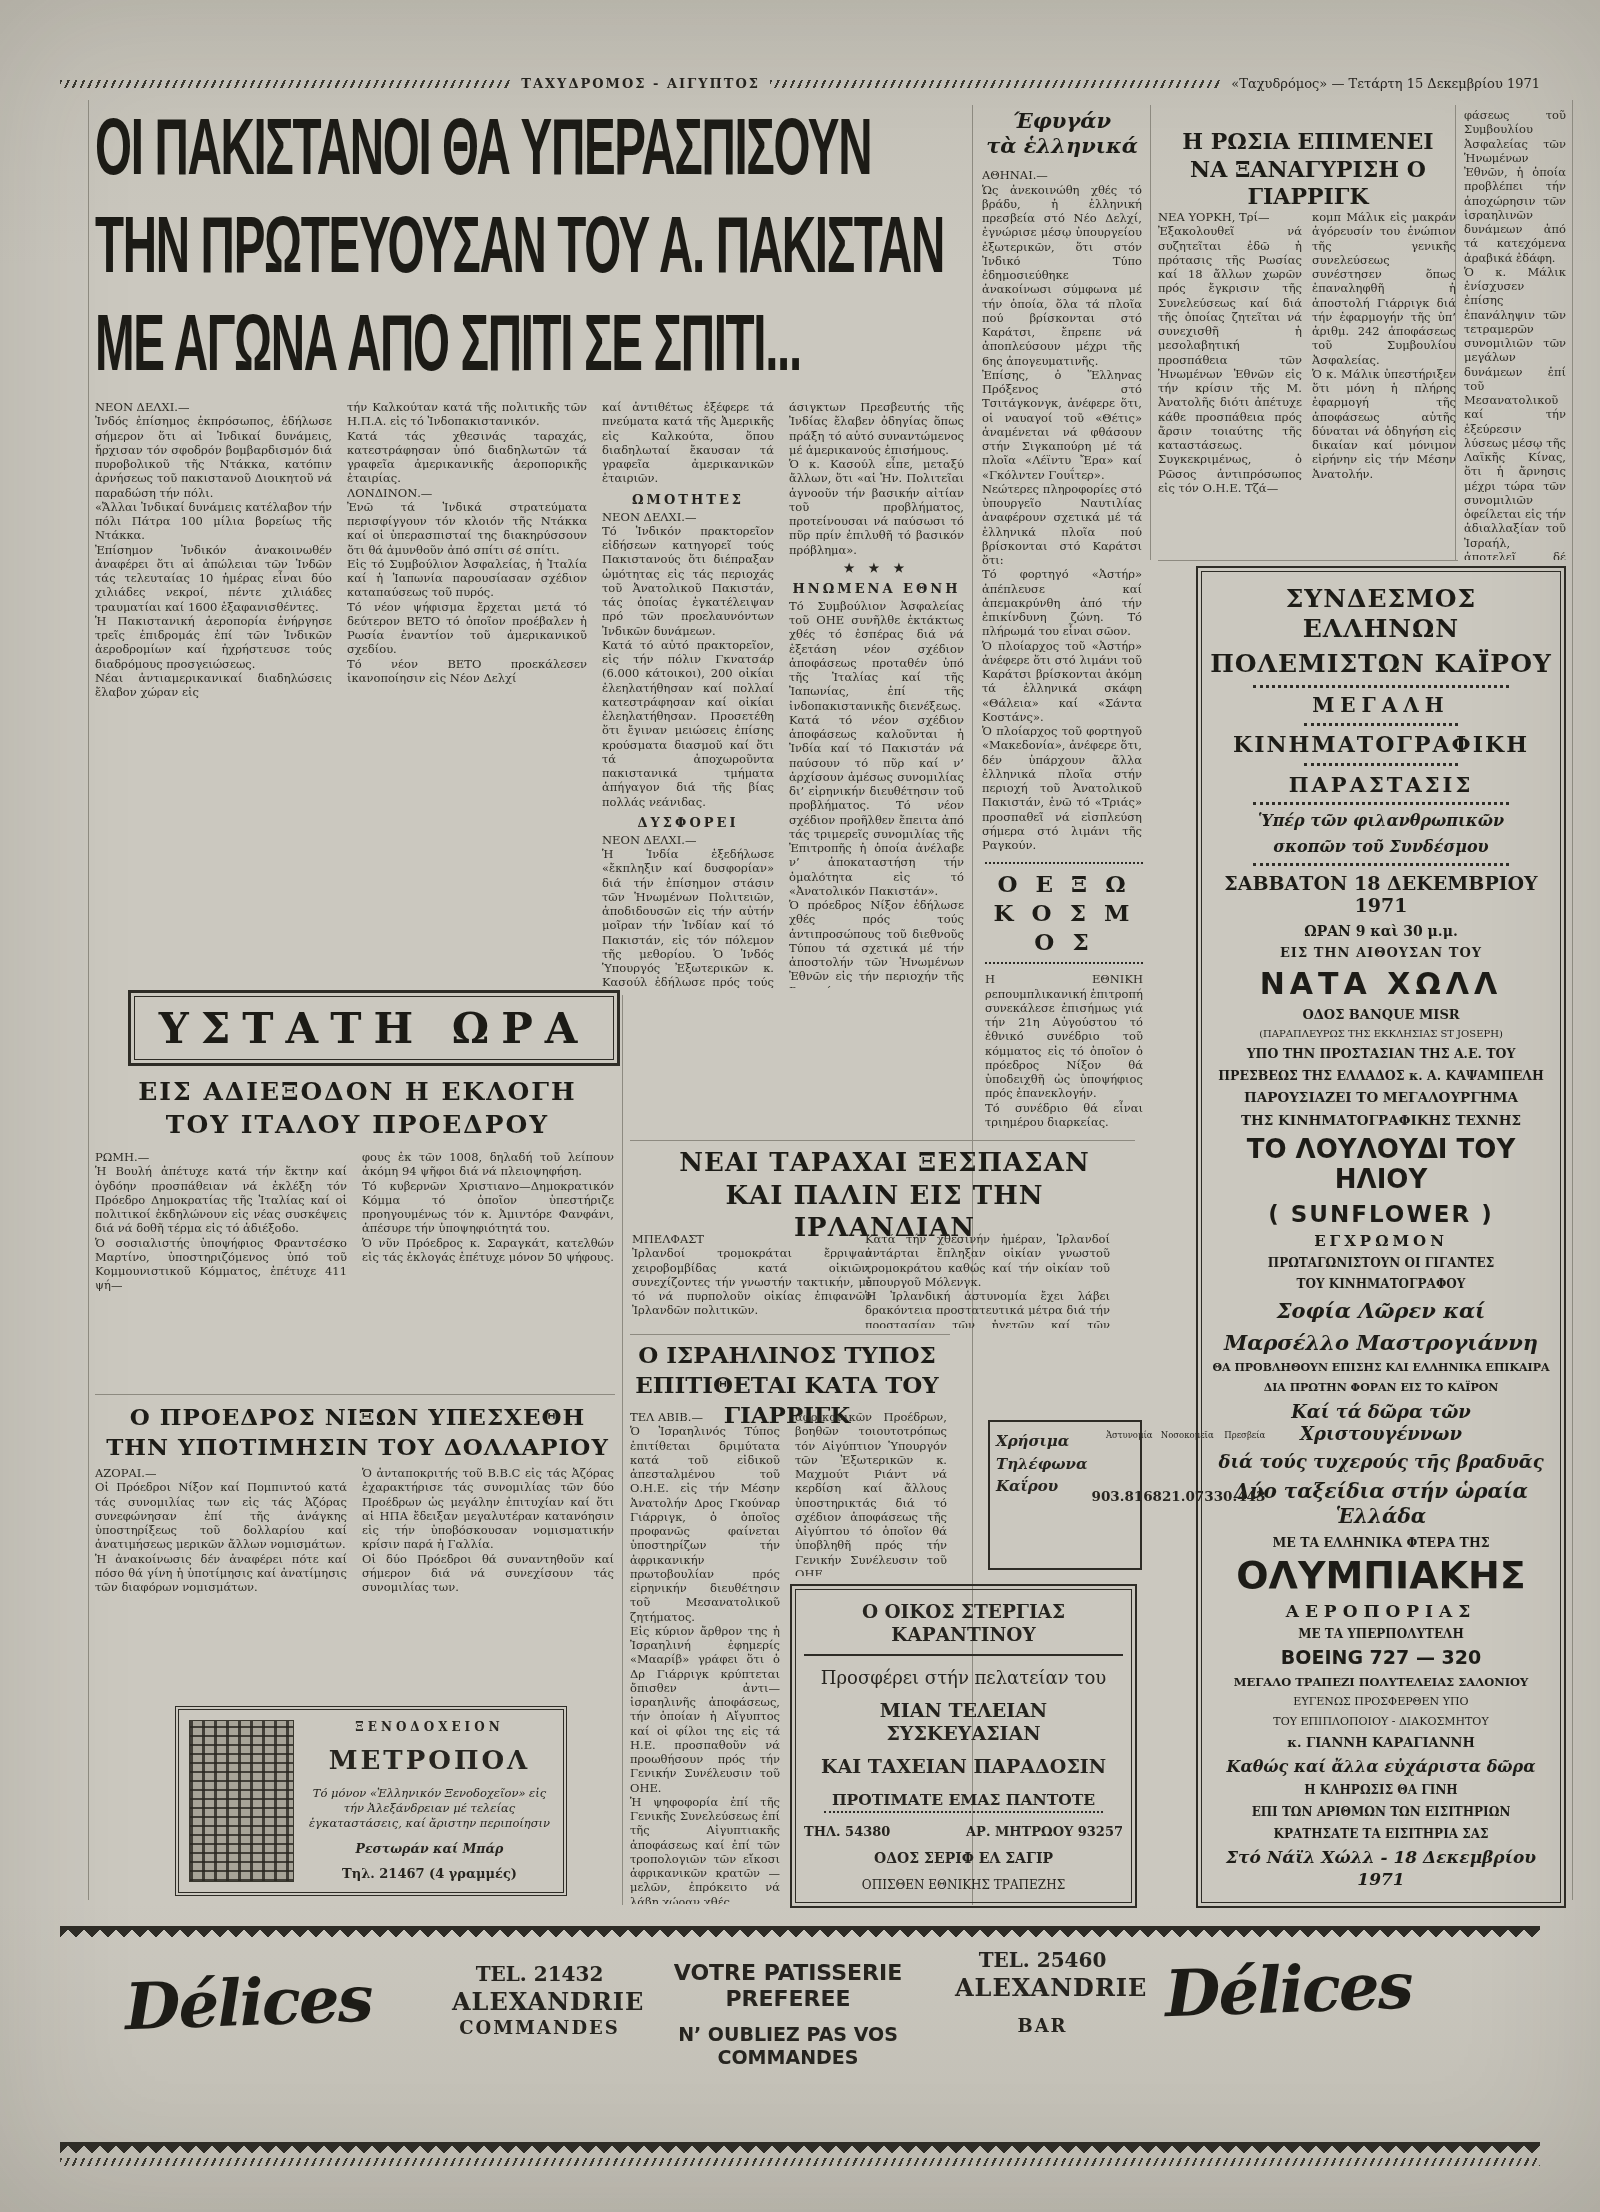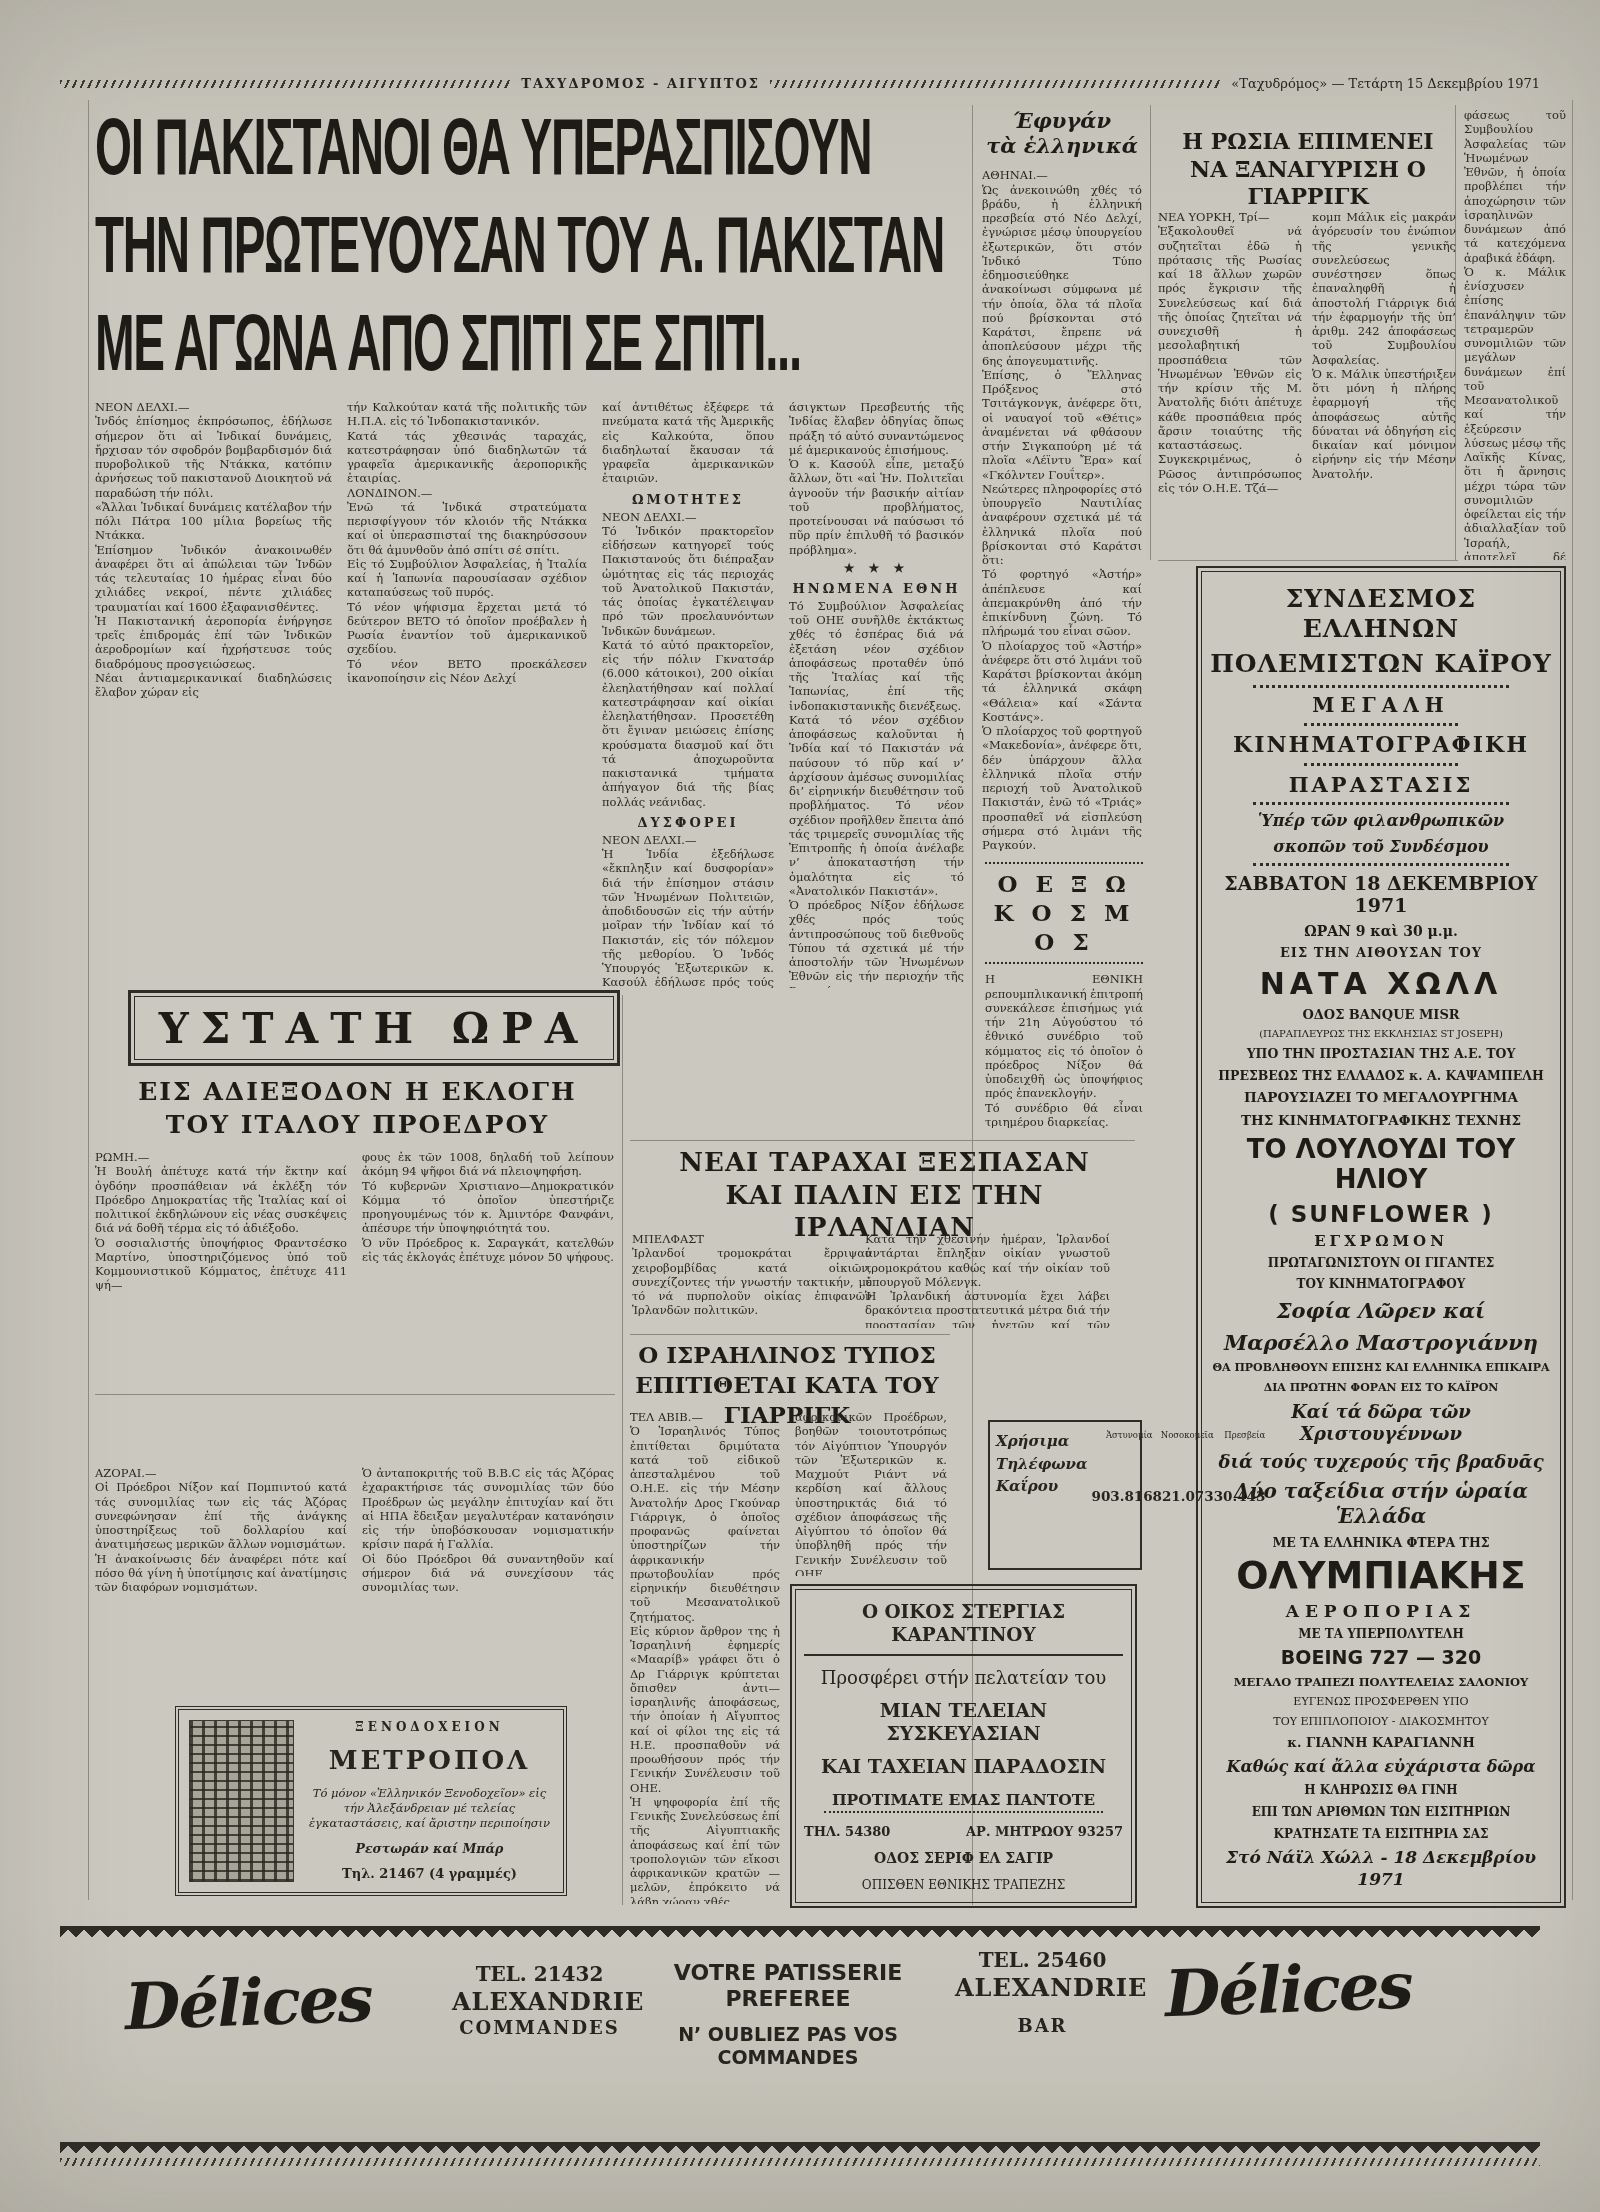--- a/index.html
+++ b/index.html
@@ -235,20 +235,22 @@
     <div class="sec-title" style="font-size:25px;line-height:1.3;letter-spacing:2px">ΤΟΥ ΙΤΑΛΟΥ ΠΡΟΕΔΡΟΥ</div>
   </section>
   <div class="abs body-text" style="left:95px;top:1150px;width:252px;height:242px">ΡΩΜΗ.—
 Ἡ Βουλή ἀπέτυχε κατά τήν ἕκτην καί ὀγδόην προσπάθειαν νά ἐκλέξη τόν Πρόεδρο Δημοκρατίας τῆς Ἰταλίας καί οἱ πολιτικοί ἐκδηλώνουν εἰς νέας συσκέψεις διά νά δοθῆ τέρμα εἰς τό ἀδιέξοδο.
 Ὁ σοσιαλιστής ὑποψήφιος Φραντσέσκο Μαρτίνο, ὑποστηριζόμενος ὑπό τοῦ Κομμουνιστικοῦ Κόμματος, ἐπέτυχε 411 ψή—</div>
   <div class="abs body-text" style="left:362px;top:1150px;width:252px;height:242px">φους ἐκ τῶν 1008, δηλαδή τοῦ λείπουν ἀκόμη 94 ψῆφοι διά νά πλειοψηφήση.
 Τό κυβερνῶν Χριστιανο—Δημοκρατικόν Κόμμα τό ὁποῖον ὑπεστήριζε προηγουμένως τόν κ. Ἀμιντόρε Φανφάνι, ἀπέσυρε τήν ὑποψηφιότητά του.
 Ὁ νῦν Πρόεδρος κ. Σαραγκάτ, κατελθών εἰς τάς ἐκλογάς ἐπέτυχε μόνον 50 ψήφους.</div>
 
   <section class="abs" style="left:95px;top:1402px;width:525px">
+    <div class="sec-title" style="font-size:23px;line-height:1.3;letter-spacing:1px">Ο ΠΡΟΕΔΡΟΣ ΝΙΞΩΝ ΥΠΕΣΧΕΘΗ</div>
+    <div class="sec-title" style="font-size:23px;line-height:1.3;letter-spacing:1px">ΤΗΝ ΥΠΟΤΙΜΗΣΙΝ ΤΟΥ ΔΟΛΛΑΡΙΟΥ</div>
   </section>
   <div class="abs body-text" style="left:95px;top:1466px;width:252px;height:232px">ΑΖΟΡΑΙ.—
 Οἱ Πρόεδροι Νίξον καί Πομπιντού κατά τάς συνομιλίας των εἰς τάς Ἀζόρας συνεφώνησαν ἐπί τῆς ἀνάγκης ὑποστηρίξεως τοῦ δολλαρίου καί ἀνατιμήσεως μερικῶν ἄλλων νομισμάτων.
 Ἡ ἀνακοίνωσις δέν ἀναφέρει πότε καί πόσο θά γίνη ἡ ὑποτίμησις καί ἀνατίμησις τῶν διαφόρων νομισμάτων.</div>
   <div class="abs body-text" style="left:362px;top:1466px;width:252px;height:232px">Ὁ ἀνταποκριτής τοῦ Β.Β.C εἰς τάς Ἀζόρας ἐχαρακτήρισε τάς συνομιλίας τῶν δύο Προέδρων ὡς μεγάλην ἐπιτυχίαν καί ὅτι αἱ ΗΠΑ ἔδειξαν μεγαλυτέραν κατανόησιν εἰς τήν ὑποβόσκουσαν νομισματικήν κρίσιν παρά ἡ Γαλλία.
 Οἱ δύο Πρόεδροι θά συναντηθοῦν καί σήμερον διά νά συνεχίσουν τάς συνομιλίας των.</div>
 
   <aside class="abs metropol">
     <div class="building"></div>
     <div class="mcontent">

